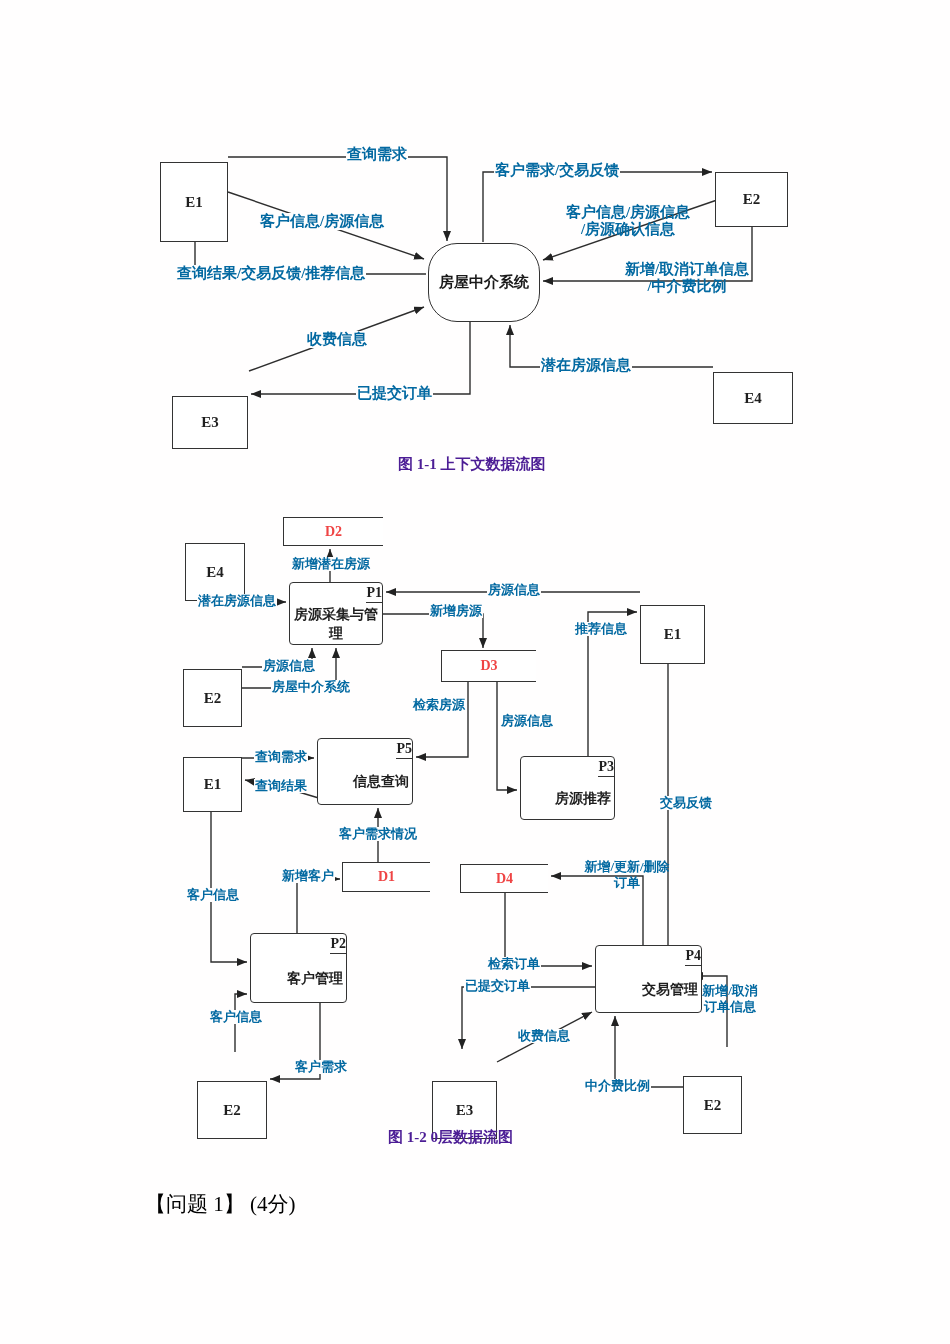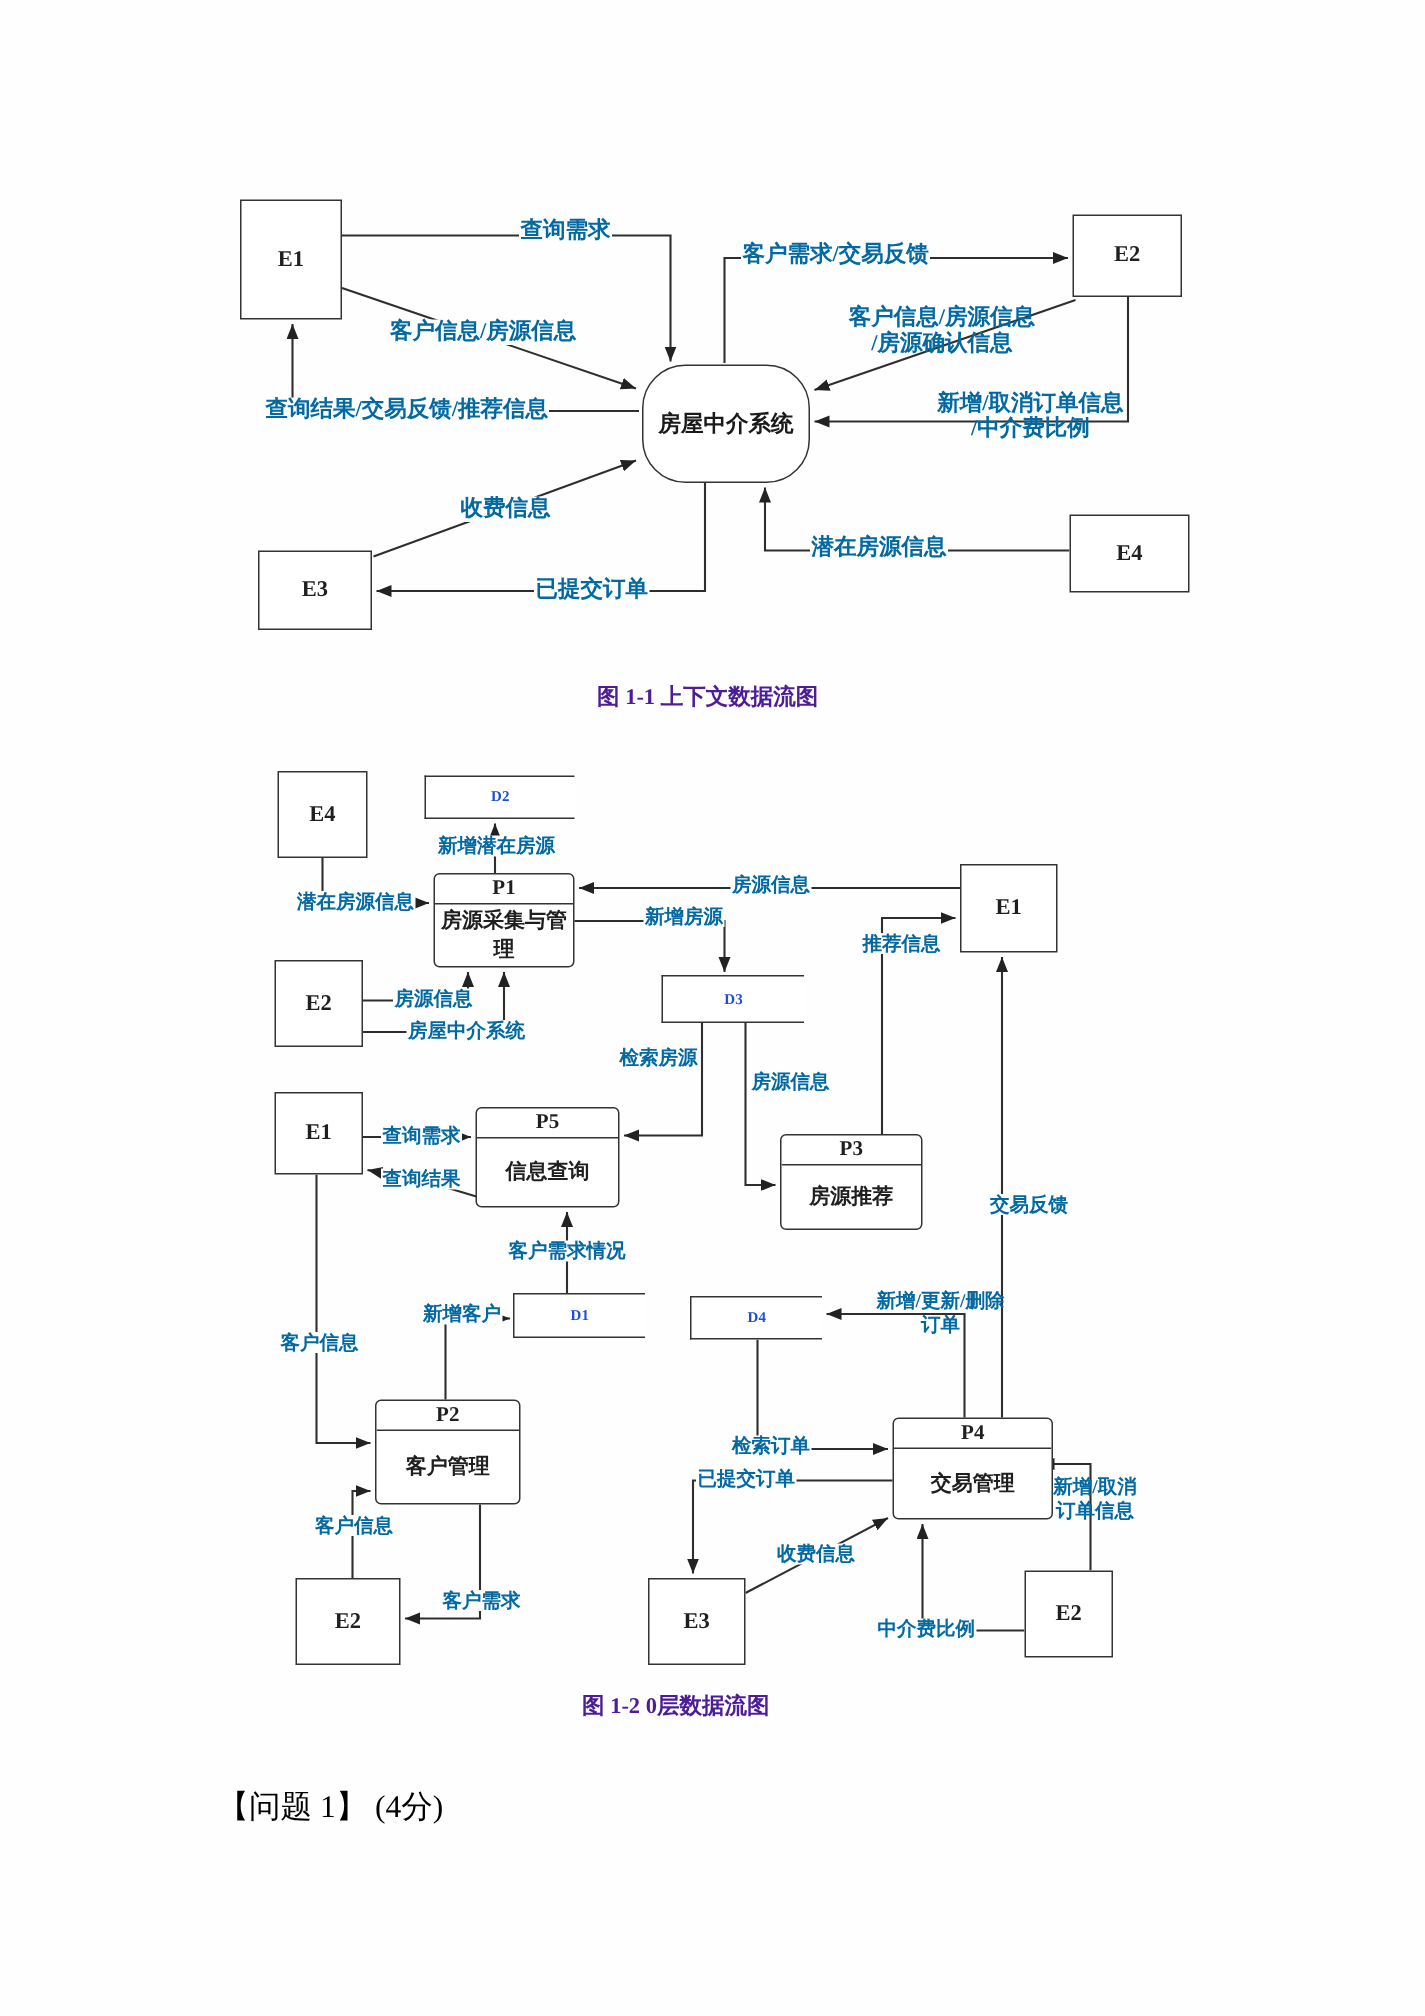--- a/index.html
+++ b/index.html
@@ -1,31 +1,31 @@
 <!DOCTYPE html>
 <html><head>
 <meta charset="utf-8">
 <style>
   html,body{margin:0;padding:0;background:#ffffff;}
   .page{position:relative;width:950px;height:1344px;background:#fffefe;overflow:hidden;
         font-family:"Liberation Serif","DejaVu Serif",serif;}
   .lines{position:absolute;left:0;top:0;width:950px;height:1344px;pointer-events:none;}
   .entity{position:absolute;border:1.5px solid #333;background:#fff;display:flex;align-items:center;
-          justify-content:center;font-weight:bold;font-size:15px;color:#1f1f1f;box-sizing:border-box;}
+          justify-content:center;font-weight:bold;font-size:15px;color:#1f1f1f;box-sizing:border-box;margin-top:29px;}
   .process{position:absolute;border:1.5px solid #333;border-radius:4px;background:#fff;display:flex;
-           flex-direction:column;color:#1f1f1f;box-sizing:border-box;overflow:hidden;}
+           flex-direction:column;color:#1f1f1f;box-sizing:border-box;overflow:hidden;align-items:flex-end;}
   .process .pid{border-bottom:1.4px solid #333;text-align:center;font-weight:bold;font-size:14px;
                 padding:2px 0 1px 0;}
   .process .pname{flex:1;display:flex;align-items:center;justify-content:center;text-align:center;
                   font-weight:bold;font-size:14px;line-height:19px;padding:0 3px;}
   .system{position:absolute;border:1.6px solid #333;border-radius:29px;background:#fff;display:flex;
           align-items:center;justify-content:center;font-weight:bold;font-size:15px;color:#1a1a1a;
           box-sizing:border-box;}
   .store{position:absolute;border:1.5px solid #333;border-right:none;background:#fff;display:flex;
-         align-items:center;justify-content:center;font-weight:bold;font-size:10px;color:#1d4ed8;
+         align-items:center;justify-content:center;font-weight:bold;font-size:14px;color:#ef4444;
          box-sizing:border-box;}
   .flow-label{position:absolute;font-weight:bold;font-size:13px;color:#0369a1;white-space:nowrap;
               background:#fffefe;padding:0 1px;line-height:14px;}
   .flow-label.lg{font-size:15px;line-height:17px;}
   .flow-label.multi{white-space:normal;text-align:center;background:transparent;line-height:16px;padding:0;}
   .flow-label.multi.lg{line-height:17px;}
   .caption{position:absolute;font-weight:bold;font-size:15px;color:#4c1d95;white-space:nowrap;}
   .problem{position:absolute;font-size:21px;color:#000;white-space:nowrap;}
 </style>
 </head>

